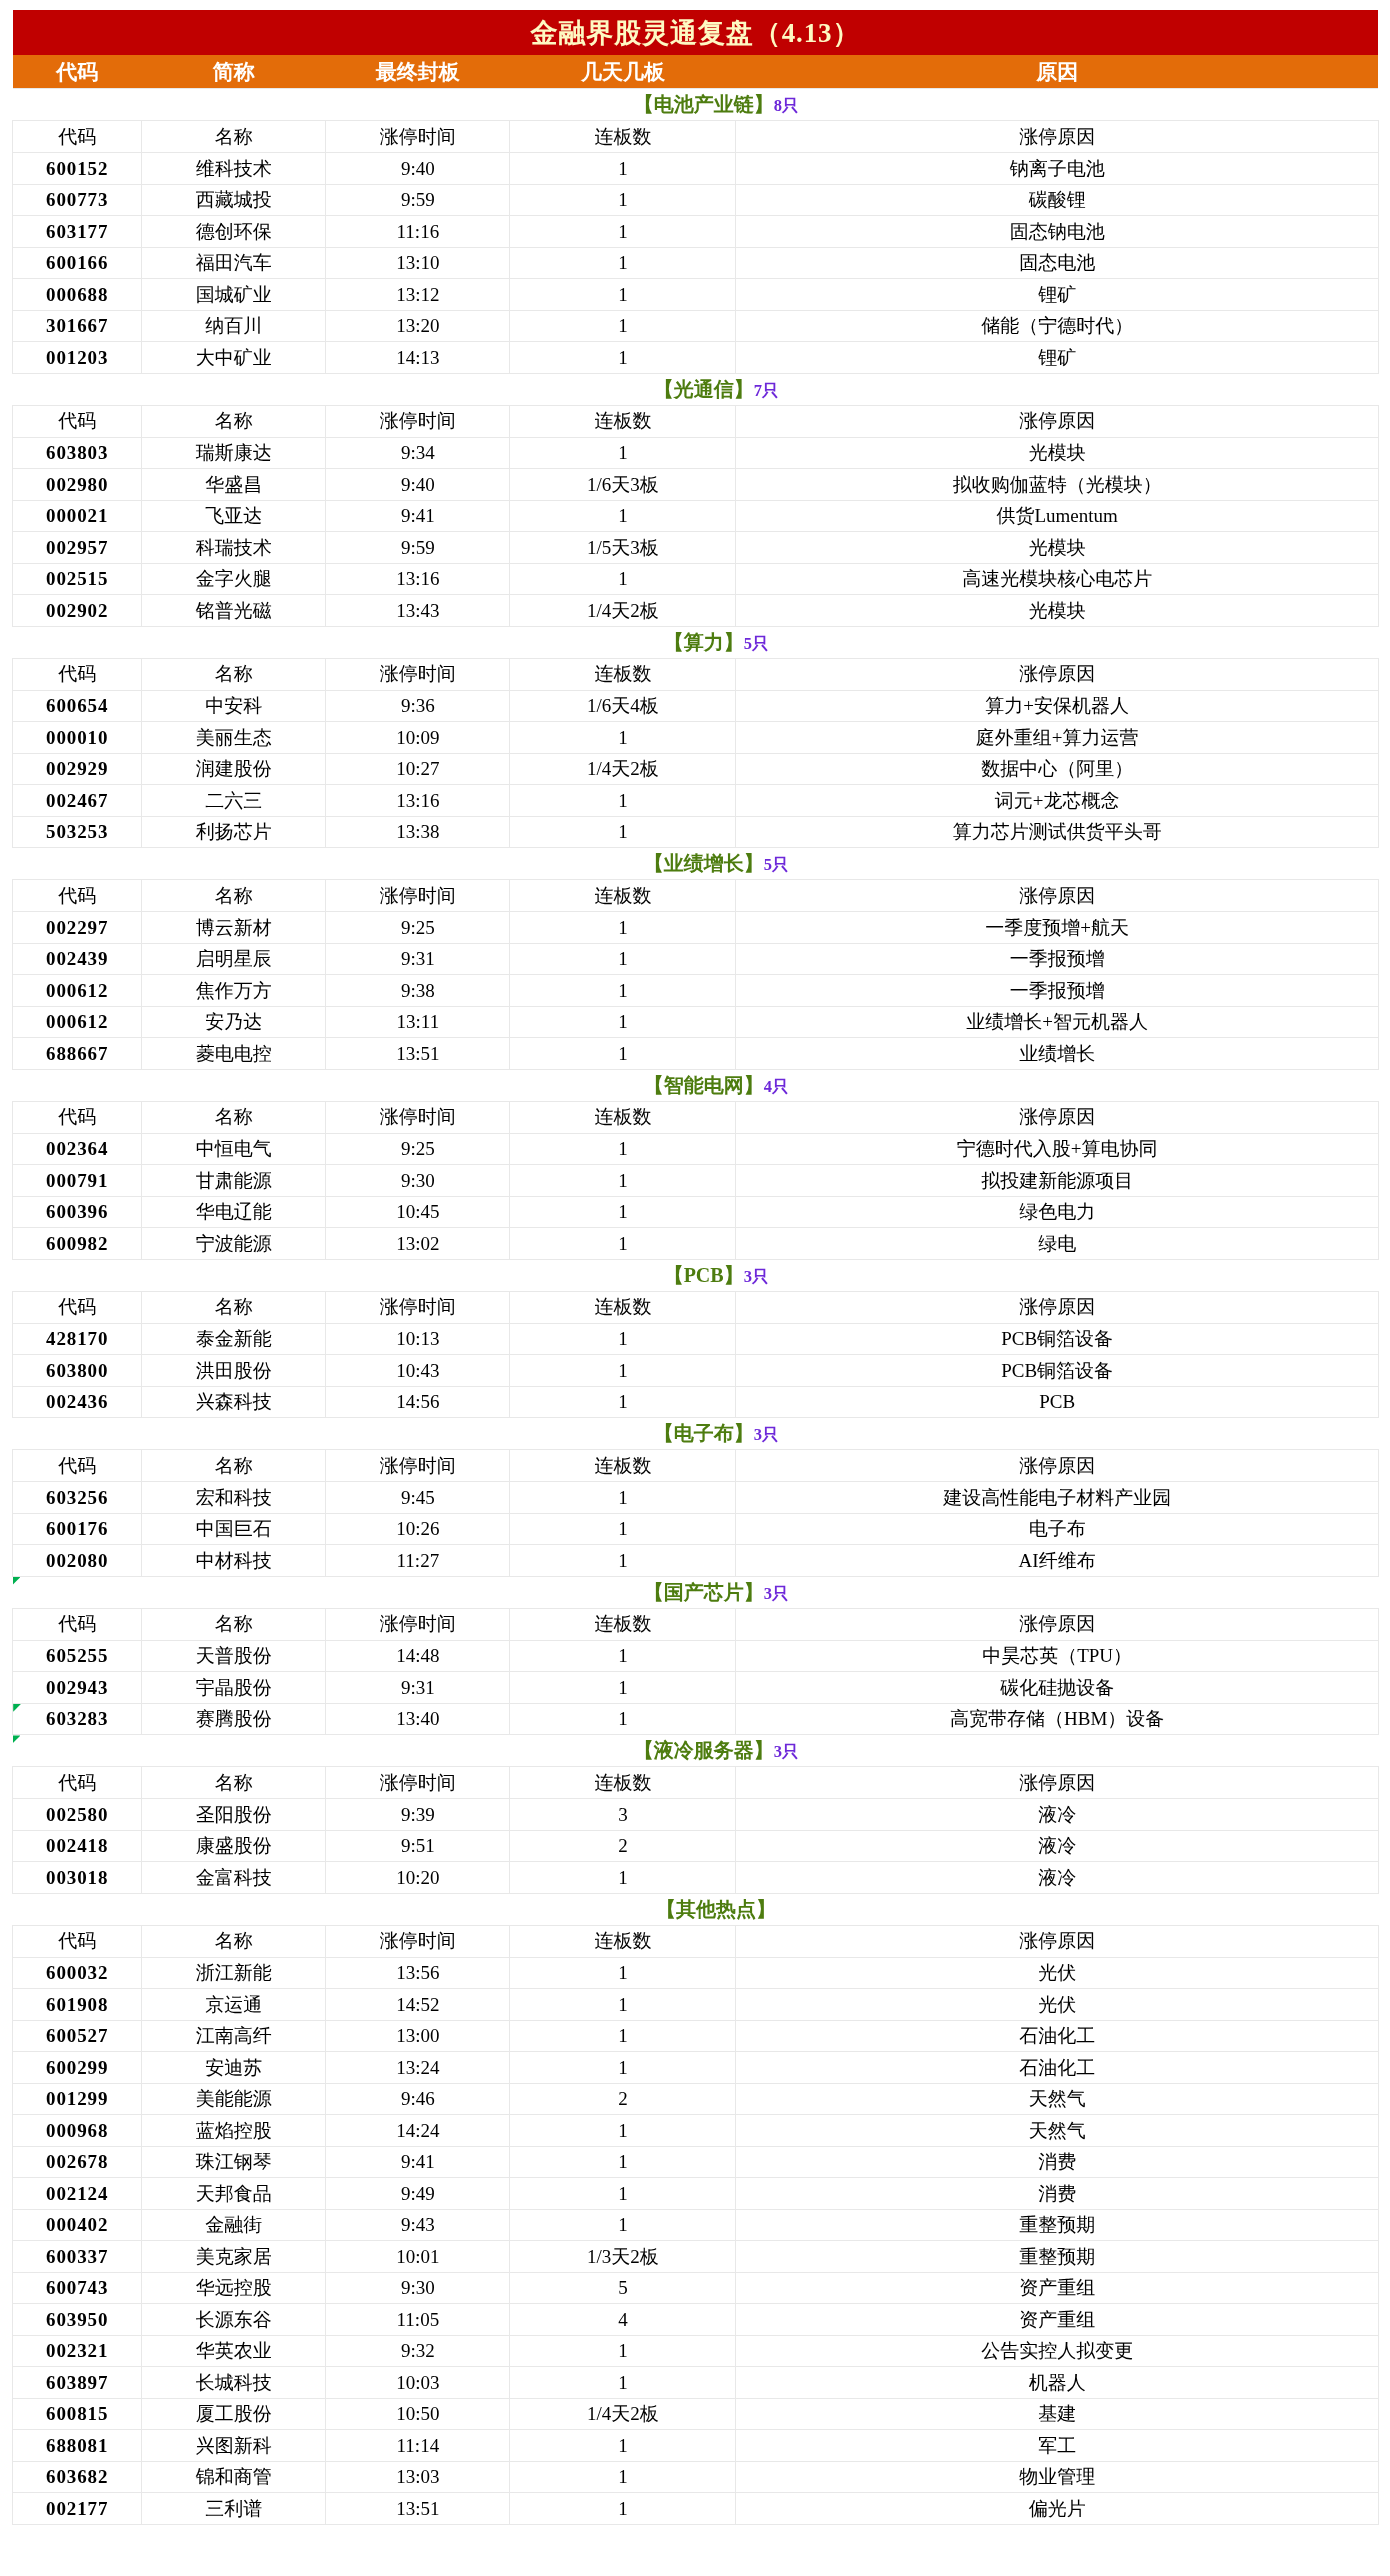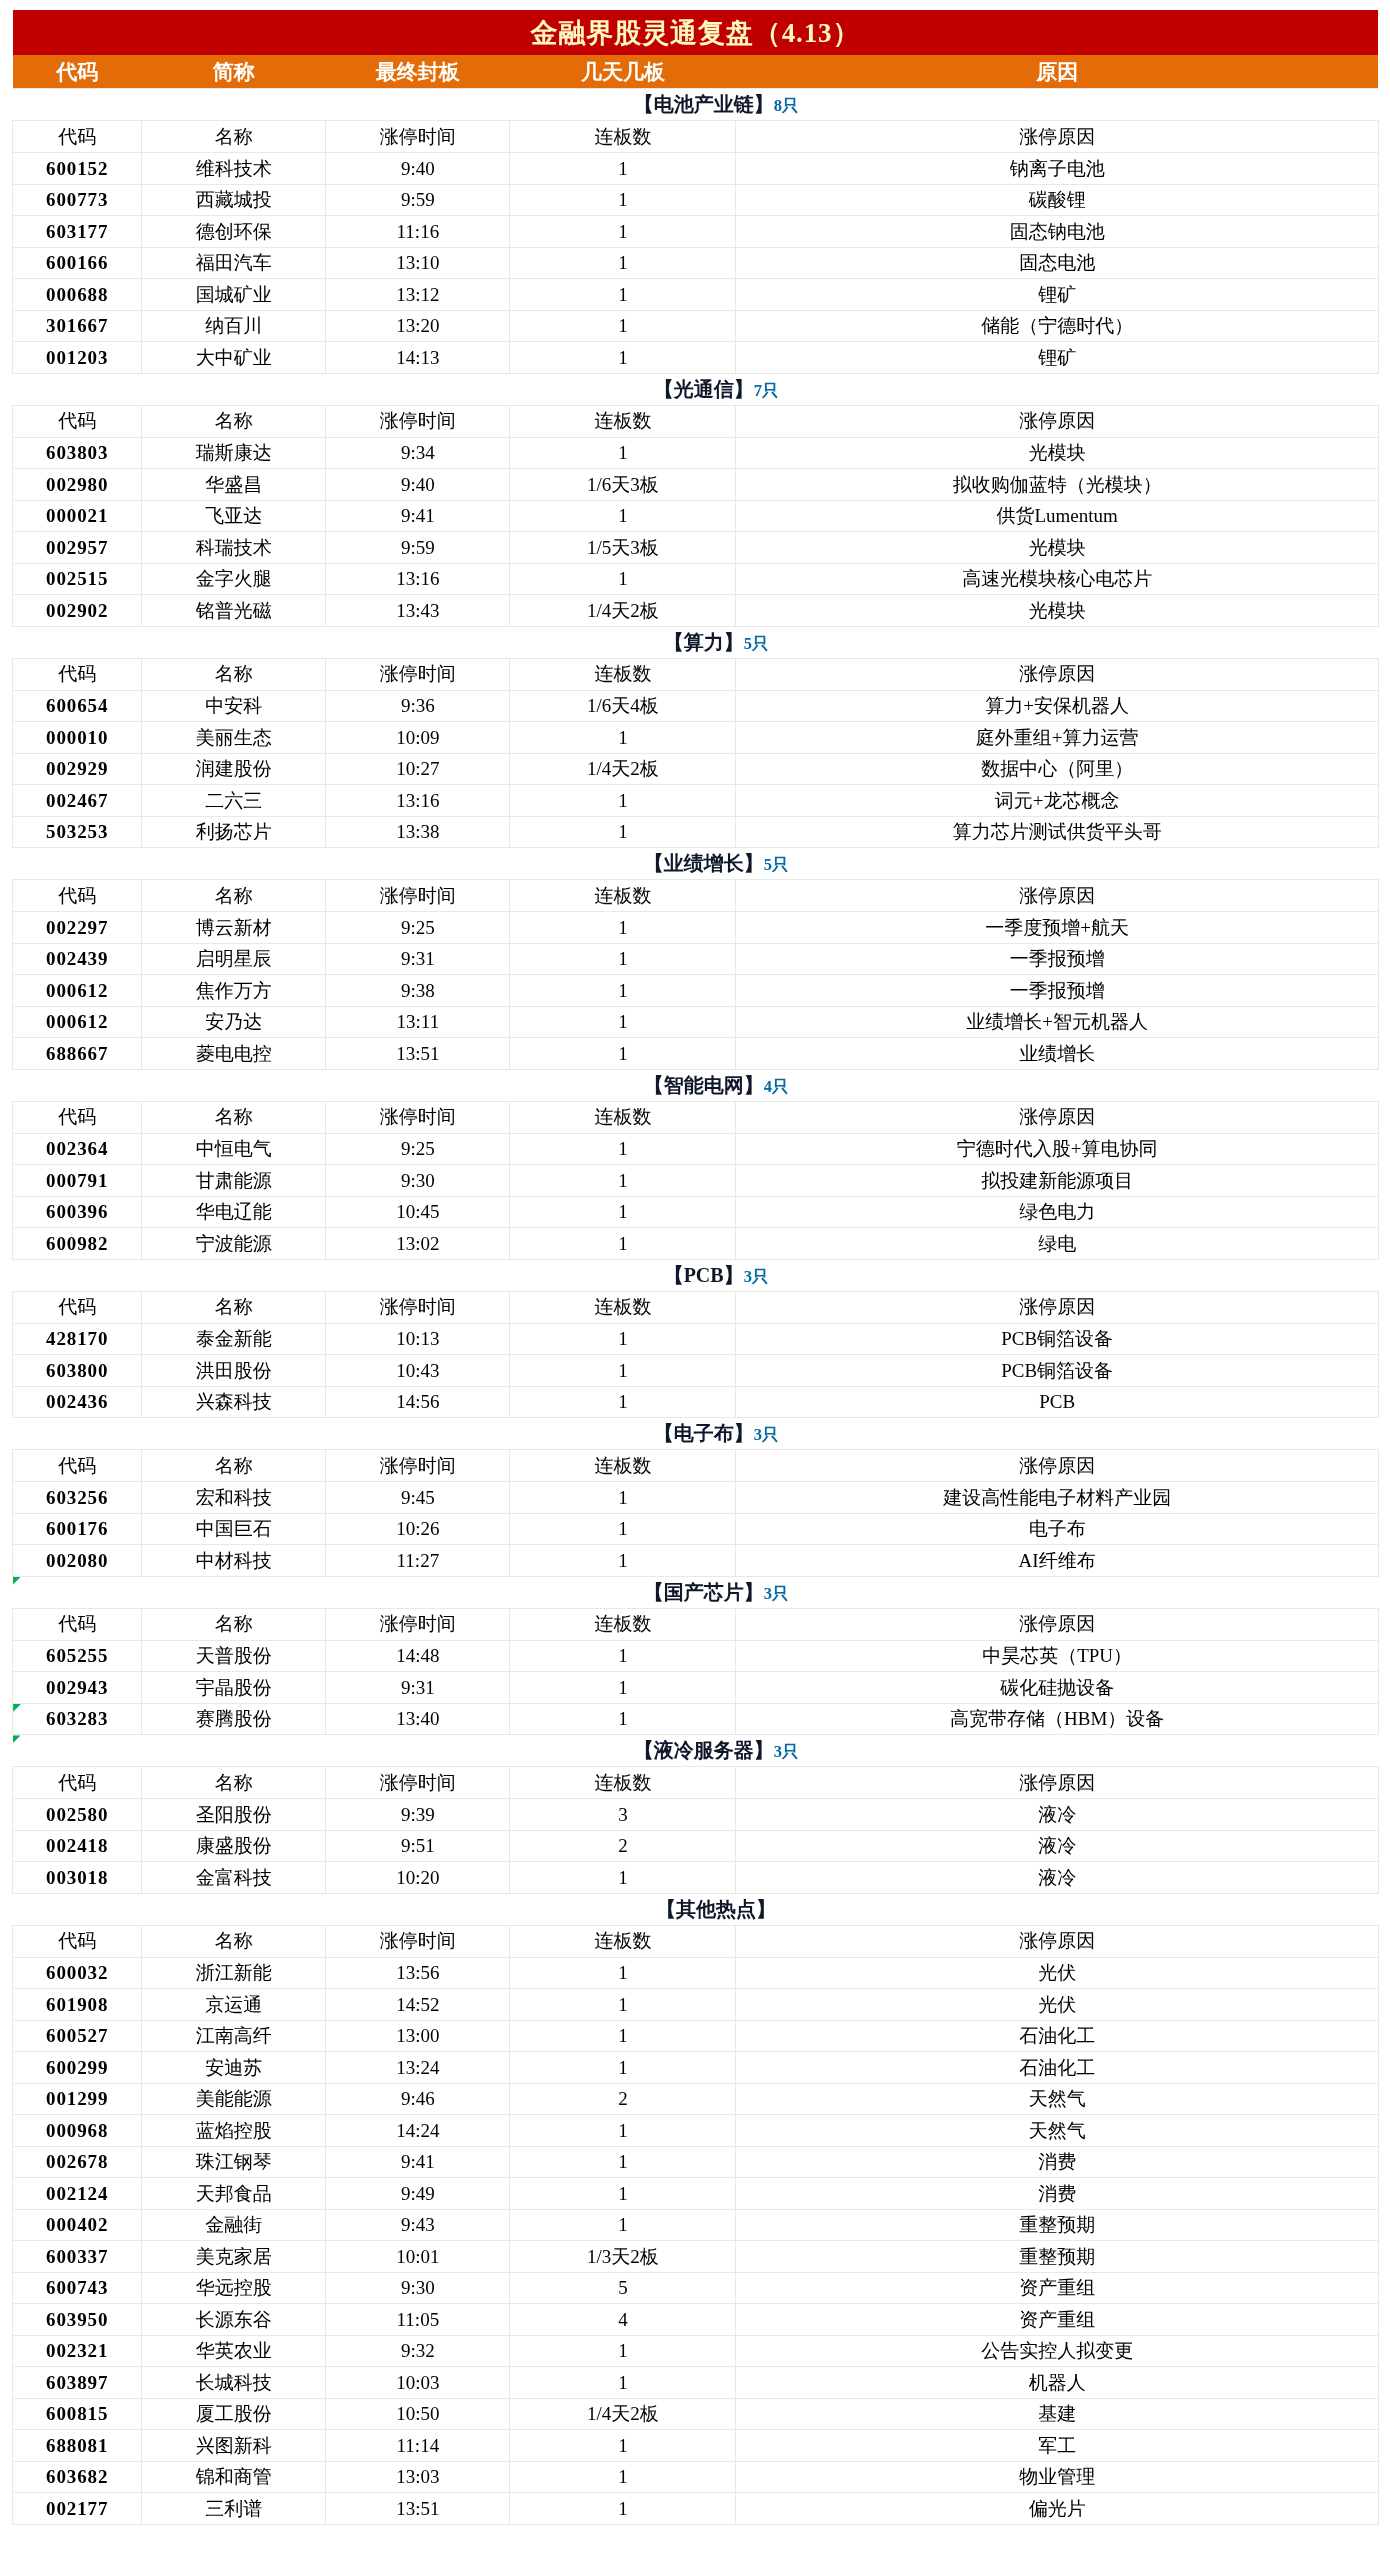--- a/index.html
+++ b/index.html
@@ -51,28 +51,28 @@
   }
   .section-row td {
     text-align: center;
     height: 31px;
     padding: 0;
     border-top: 0.9px solid #E8E8E8;
     border-bottom: 0.9px solid #E8E8E8;
     background: #ffffff;
   }
   .section-label {
-    color: #0f172a;
+    color: #4d7c0f;
     font-weight: bold;
     font-size: 20px;
     white-space: nowrap;
     margin-left: 41px;
   }
   .section-count {
-    color: #0369a1;
+    color: #6d28d9;
     font-weight: bold;
     font-size: 16.5px;
   }
   .sub-head td {
     text-align: center;
     font-size: 19px;
     height: 31px;
     padding: 0;
     color: #000000;
     border: 0.9px solid #E8E8E8;

